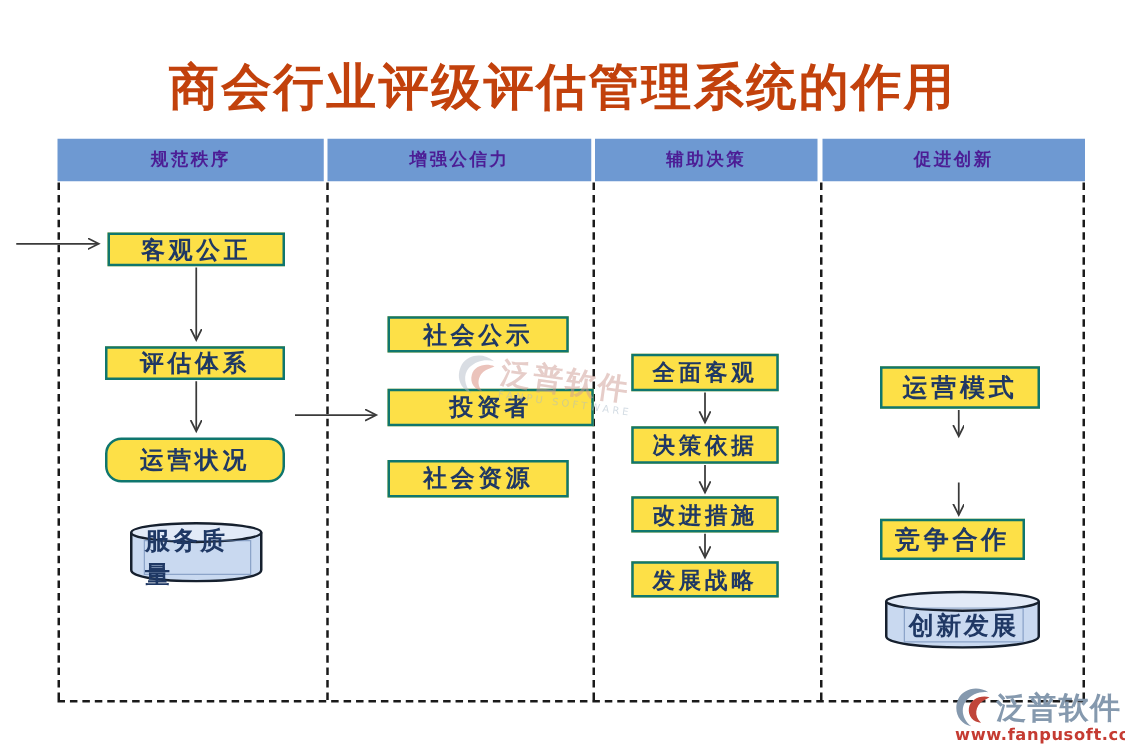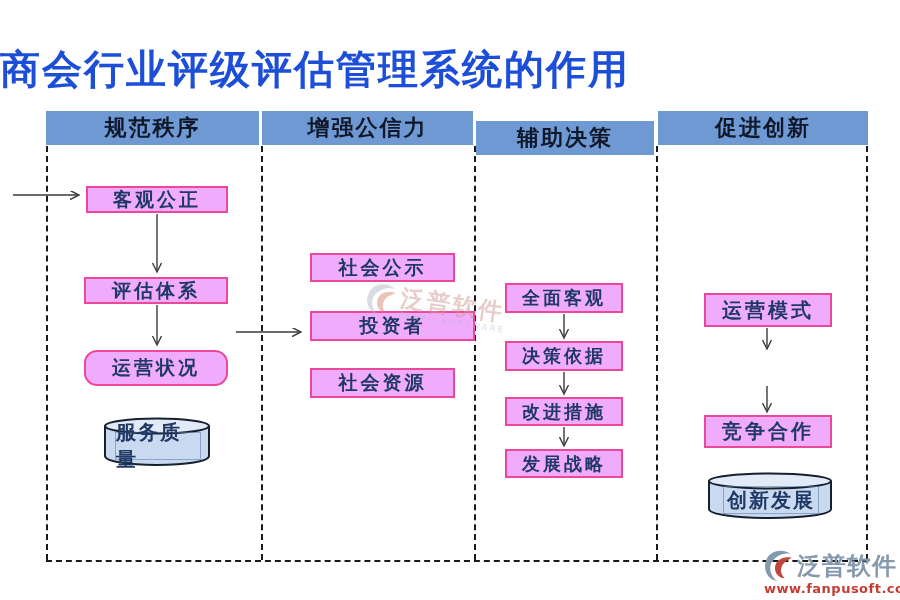--- a/index.html
+++ b/index.html
@@ -1,29 +1,29 @@
 <!DOCTYPE html>
 <html><head>
 <meta charset="utf-8">
 <style>
   html,body{margin:0;padding:0;background:#fff;}
   #canvas{position:relative;width:900px;height:600px;background:#fff;overflow:hidden;
           font-family:"DejaVu Serif","Liberation Serif",serif;}
   .abs{position:absolute;}
   
-  #title{left:0;top:42;width:900px;top:42px;font-size:40px;font-weight:bold;
-         color:#1d4ed8;letter-spacing:2px;white-space:nowrap;}
+  #title{left:0;top:42;width:900px;top:42px;text-align:center;font-size:40px;font-weight:bold;
+         color:#c2410c;letter-spacing:2px;white-space:nowrap;}
   
-  .colhead{top:111px;height:34px;background:#6e99d2;color:#0f172a;font-weight:bold;font-size:22px;
+  .colhead{top:111px;height:34px;background:#6e99d2;color:#4c1d95;font-weight:bold;font-size:14px;
            display:flex;align-items:center;justify-content:center;letter-spacing:2px;}
   
   .vdash{top:146px;height:414px;width:0;border-left:2px dashed #1a1a1a;}
   .hdash{top:560px;left:46px;width:822px;height:0;border-top:2px dashed #1a1a1a;}
   
-  .node{border:2px solid #ec4899;background:#f0abfc;color:#1f3864;font-weight:bold;
+  .node{border:2px solid #0f766e;background:#fde047;color:#1f3864;font-weight:bold;
         display:flex;align-items:center;justify-content:center;letter-spacing:3px;
         font-size:19px;box-sizing:border-box;white-space:nowrap;}
   
   .cyl{display:block;}
   .cyl-label{color:#1f3864;font-weight:bold;font-size:20px;letter-spacing:2px;
              display:flex;align-items:center;justify-content:center;
              border:1px solid rgba(90,120,170,.55);border-radius:0;}
   
   #arrows{left:0;top:0;width:900px;height:600px;pointer-events:none;}
   
@@ -39,21 +39,21 @@
 </style>
 </head>
 <body>
 
 <div id="canvas">
 
   <div id="title" class="abs">商会行业评级评估管理系统的作用</div>
 
   <div class="abs colhead" style="left:46px;width:213px;">规范秩序</div>
   <div class="abs colhead" style="left:262px;width:211px;">增强公信力</div>
-  <div class="abs colhead" style="left:476px;width:178px;margin-top:10px;">辅助决策</div>
+  <div class="abs colhead" style="left:476px;width:178px;">辅助决策</div>
   <div class="abs colhead" style="left:658px;width:210px;">促进创新</div>
 
   <div class="abs vdash" style="left:46px;"></div>
   <div class="abs vdash" style="left:261px;"></div>
   <div class="abs vdash" style="left:474px;"></div>
   <div class="abs vdash" style="left:656px;"></div>
   <div class="abs vdash" style="left:866px;"></div>
   <div class="abs hdash"></div>
 
   <div class="abs node" style="left:86px;top:186px;width:142px;height:27px;">客观公正</div>
@@ -71,21 +71,21 @@
   <div class="abs node" style="left:310px;top:253px;width:145px;height:29px;">社会公示</div>
   <div class="abs node" style="left:310px;top:311px;width:165px;height:30px;">投资者</div>
   <div class="abs node" style="left:310px;top:368px;width:145px;height:30px;">社会资源</div>
 
   <div class="abs node" style="left:505px;top:283px;width:118px;height:30px;font-size:18px;">全面客观</div>
   <div class="abs node" style="left:505px;top:341px;width:118px;height:30px;font-size:18px;">决策依据</div>
   <div class="abs node" style="left:505px;top:397px;width:118px;height:29px;font-size:18px;">改进措施</div>
   <div class="abs node" style="left:505px;top:449px;width:118px;height:29px;font-size:18px;">发展战略</div>
 
   <div class="abs node" style="left:704px;top:293px;width:128px;height:34px;font-size:20px;">运营模式</div>
-  <div class="abs node" style="left:704px;top:415px;width:128px;height:33px;font-size:20px;">竞争合作</div>
+  <div class="abs node" style="left:704px;top:415px;width:116px;height:33px;font-size:20px;">竞争合作</div>
 
   <div class="abs" style="left:707px;top:472px;width:126px;height:47px;">
     <svg class="cyl" width="126" height="47" viewBox="0 0 126 47">
       <path d="M2,9 L2,37 C2,42.5 29,46 63,46 C97,46 124,42.5 124,37 L124,9" fill="#c9d9f0" stroke="#16202e" stroke-width="2"></path>
       <ellipse cx="63" cy="9" rx="61" ry="7.5" fill="#e2eaf7" stroke="#16202e" stroke-width="2"></ellipse>
     </svg>
     <div class="abs cyl-label" style="left:16px;top:14px;width:94px;height:26px;">创新发展</div>
   </div>
 
   <svg id="arrows" class="abs" viewBox="0 0 900 600">

